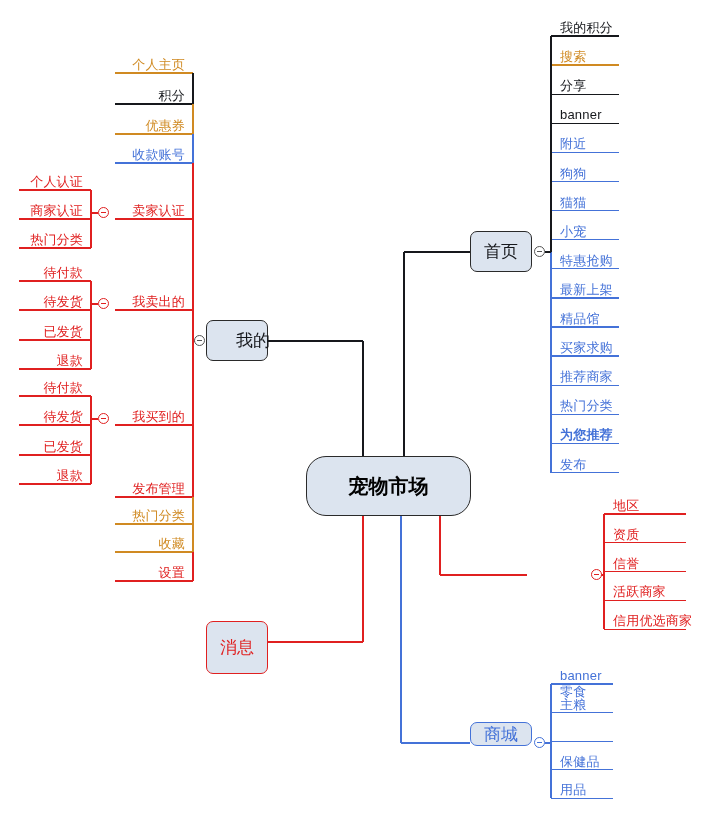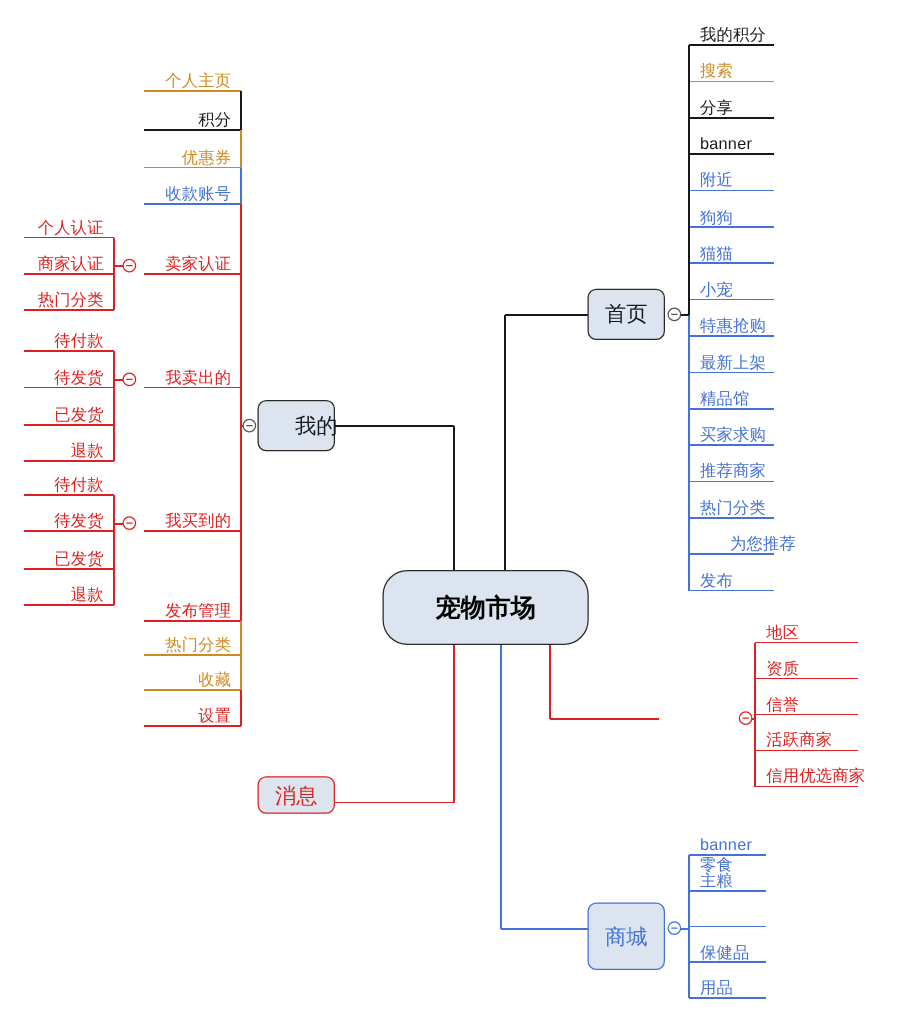--- a/index.html
+++ b/index.html
@@ -203,32 +203,32 @@
 
   <div class="node central" style="left:306px; top:456px; width:165px; height:60px;">
     <span>宠物市场</span>
   </div>
 
   <div class="node black" style="left:206px; top:320px; width:62px; height:41px;padding-left:32px;">
     <span>我的</span>
   </div>
   <div class="handle dark" style="left:194px; top:335px;"></div>
 
-  <div class="node red" style="left:206px; top:621px; width:62px; height:30px;">
+  <div class="node red" style="left:206px; top:621px; width:62px; height:53px;">
     <span>消息</span>
   </div>
 
   <div class="node black" style="left:470px; top:231px; width:62px; height:41px;">
     <span>首页</span>
   </div>
   <div class="handle dark" style="left:534px; top:246px;"></div>
 
   <div class="handle red" style="left:591px; top:569px;"></div>
 
-  <div class="node blue" style="left:470px; top:722px; width:62px; height:54px;">
+  <div class="node blue" style="left:470px; top:722px; width:62px; height:24px;">
     <span>商城</span>
   </div>
   <div class="handle blue" style="left:534px; top:737px;"></div>
 
   <div class="handle red" style="left:98px; top:207px;"></div>
   <div class="handle red" style="left:98px; top:298px;"></div>
   <div class="handle red" style="left:98px; top:413px;"></div>
 
   <div id="leaves">
       <div class="leaf r" style="color: rgb(22, 24, 28); top: 20px; left: 556px;"><span>我的积分</span></div>
@@ -238,21 +238,21 @@
       <div class="leaf r" style="color: rgb(68, 114, 216); top: 136.4px; left: 556px;"><span>附近</span></div>
       <div class="leaf r" style="color: rgb(68, 114, 216); top: 165.5px; left: 556px;"><span>狗狗</span></div>
       <div class="leaf r" style="color: rgb(68, 114, 216); top: 194.6px; left: 556px;"><span>猫猫</span></div>
       <div class="leaf r" style="color: rgb(68, 114, 216); top: 223.7px; left: 556px;"><span>小宠</span></div>
       <div class="leaf r" style="color: rgb(68, 114, 216); top: 252.8px; left: 556px;"><span>特惠抢购</span></div>
       <div class="leaf r" style="color: rgb(68, 114, 216); top: 281.9px; left: 556px;"><span>最新上架</span></div>
       <div class="leaf r" style="color: rgb(68, 114, 216); top: 311px; left: 556px;"><span>精品馆</span></div>
       <div class="leaf r" style="color: rgb(68, 114, 216); top: 340.1px; left: 556px;"><span>买家求购</span></div>
       <div class="leaf r" style="color: rgb(68, 114, 216); top: 369.2px; left: 556px;"><span>推荐商家</span></div>
       <div class="leaf r" style="color: rgb(68, 114, 216); top: 398.3px; left: 556px;"><span>热门分类</span></div>
-      <div class="leaf r" style="color: rgb(68, 114, 216); top: 427.4px; left: 580px;"><span>为您推荐</span></div>
+      <div class="leaf r" style="color: rgb(68, 114, 216); top: 427.4px; left: 556px; font-weight: bold;"><span>为您推荐</span></div>
       <div class="leaf r" style="color: rgb(68, 114, 216); top: 456.5px; left: 556px;"><span>发布</span></div>
       <div class="leaf r" style="color: rgb(224, 32, 32); top: 498px; left: 609px;"><span>地区</span></div>
       <div class="leaf r" style="color: rgb(224, 32, 32); top: 526.8px; left: 609px;"><span>资质</span></div>
       <div class="leaf r" style="color: rgb(224, 32, 32); top: 555.6px; left: 609px;"><span>信誉</span></div>
       <div class="leaf r" style="color: rgb(224, 32, 32); top: 584.4px; left: 609px;"><span>活跃商家</span></div>
       <div class="leaf r" style="color: rgb(224, 32, 32); top: 613.2px; left: 609px;"><span>信用优选商家</span></div>
       <div class="leaf r" style="color: rgb(68, 114, 216); top: 668px; left: 556px;"><span>banner</span></div>
       <div class="leaf r" style="color: rgb(68, 114, 216); top: 696.6px; left: 556px;"><span>主粮</span></div>
       <div class="leaf r" style="color: rgb(68, 114, 216); top: 684px; left: 556px;"><span>零食</span></div>
       <div class="leaf r" style="color: rgb(68, 114, 216); top: 753.8px; left: 556px;"><span>保健品</span></div>

